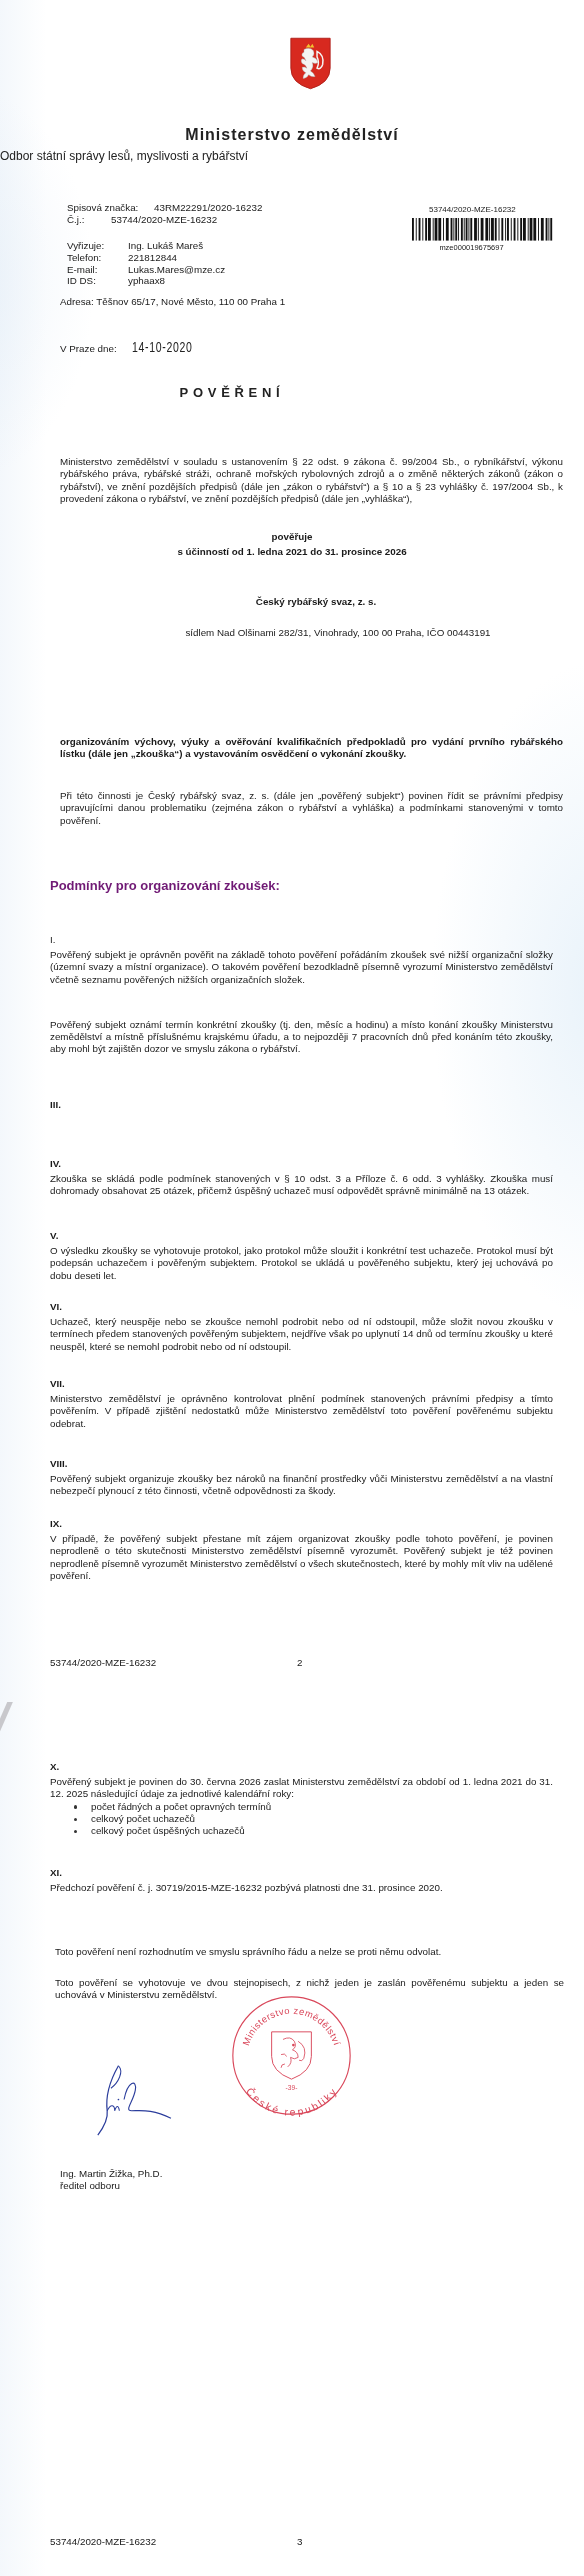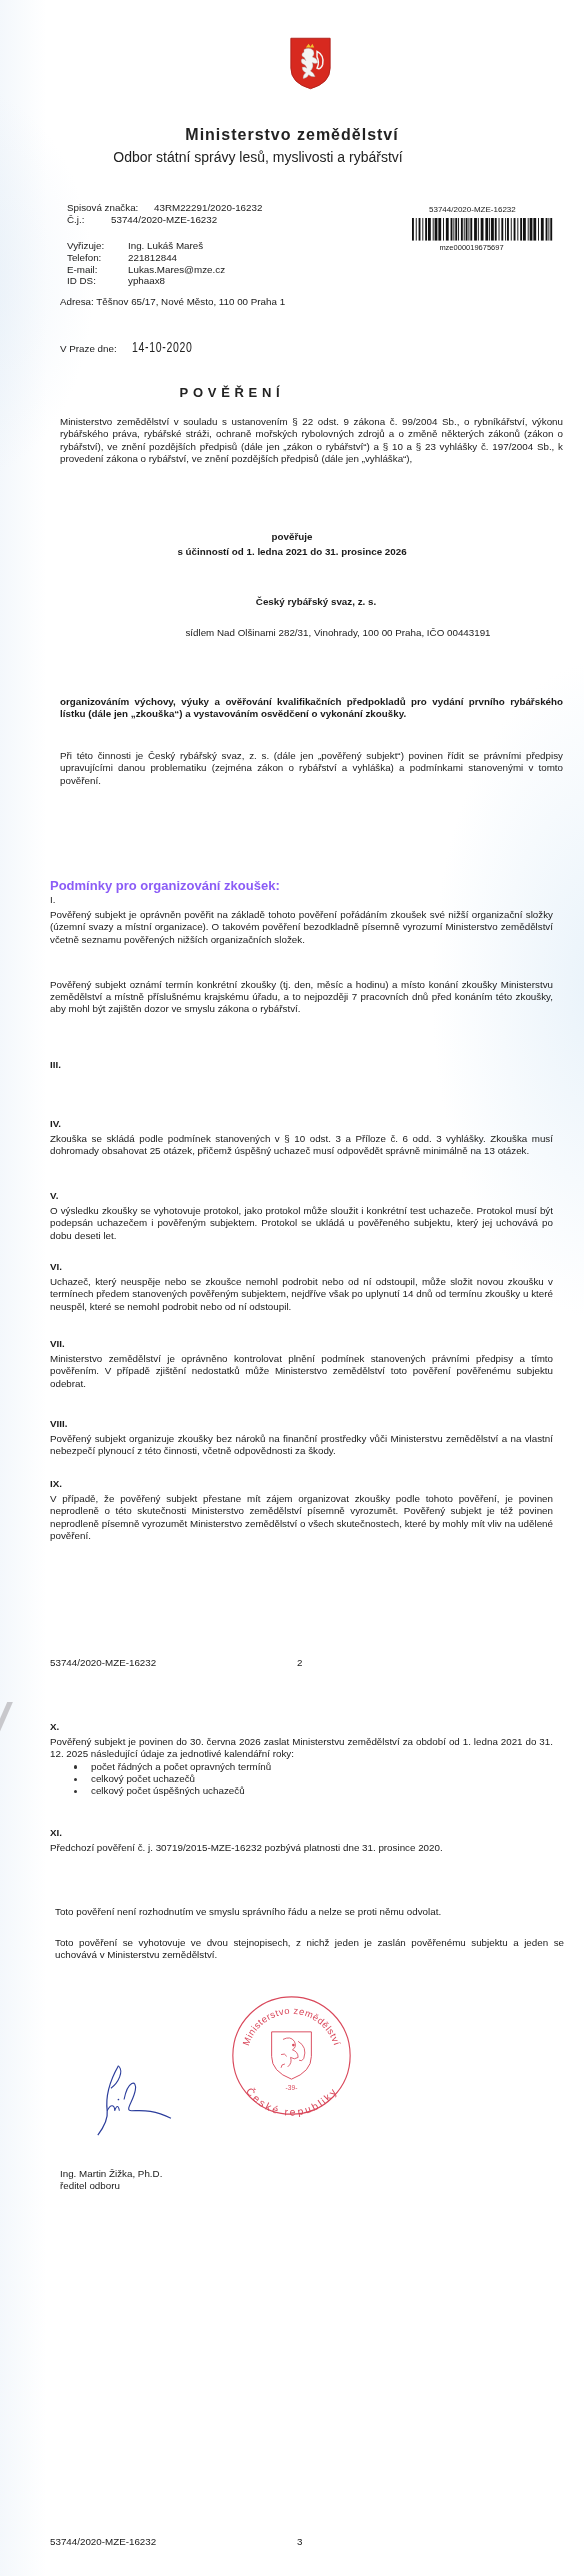--- a/index.html
+++ b/index.html
@@ -14,32 +14,32 @@
     }
     .scan-tint {
       position: absolute; inset: 0;
       background:
         radial-gradient(ellipse 245px 471px at 603px 990px, rgba(214,232,246,0.55), rgba(255,255,255,0) 70%),
         radial-gradient(ellipse 189px 283px at -38px 283px, rgba(222,234,246,0.5), rgba(255,255,255,0) 70%),
         linear-gradient(to right, rgba(232,240,248,0.5), rgba(255,255,255,0) 8%);
       pointer-events: none;
     }
     .abs { position: absolute; }
-    .txt { font-size: 9.8px; line-height: 12.3px; }
+    .txt { font-size: 9.8px; line-height: 12.3px; margin-top: 40px; }
     .just { text-align: justify; text-align-last: left; }
 
     
     .coat { left: 289px; top: 36px; width: 43px; height: 55px; }
     .ministry-title {
       left: 0; width: 584px; top: 126px; text-align: center;
       font-size: 16px; font-weight: bold; letter-spacing: 1px; color: #222;
     }
     .ministry-sub {
-      left: 0; width: 516px; top: 149px; text-align: center;
-      font-size: 14px; color: #222;
+      left: 0; width: 516px; top: 149px; text-align: left;
+      font-size: 12px; color: #222;
     }
     .ref-grid { left: 67px; top: 202px; font-size: 9.8px; line-height: 12.3px; }
     .ref-row { display: flex; }
     .ref-label { width: 44px; }
     .ref-label.wide { width: 87px; }
     .contact { left: 67px; top: 240px; font-size: 9.8px; line-height: 11.8px; }
     .contact .ref-label { width: 61px; }
     .barcode-ref { left: 429px; top: 205px; font-size: 8px; }
     .barcode { left: 412px; top: 218px; width: 143px; height: 22.6px; }
     .barcode-id { left: 400px; width: 143px; top: 243px; font-size: 7.5px; text-align: center; }
@@ -56,21 +56,21 @@
       font-size: 13px; font-weight: bold; letter-spacing: 4.7px; color: #222;
     }
     .intro { left: 60px; top: 416px; width: 503px; }
 
     .center-bold { left: 0; width: 584px; text-align: center; font-weight: bold; font-size: 9.8px; }
     .center-normal { left: 0; width: 584px; text-align: center; font-size: 9.8px; padding-left: 46px; }
 
     .purpose { left: 60px; top: 696px; width: 503px; font-weight: bold; }
     .obligation { left: 60px; top: 750px; width: 503px; }
 
-    .conditions-title { left: 50px; top: 878px; font-size: 13px; font-weight: bold; color: #8b5cf6; }
+    .conditions-title { left: 50px; top: 878px; font-size: 13px; font-weight: bold; color: #701a75; }
 
     .cond { left: 50px; width: 503px; }
     .cond-num { font-weight: bold; font-size: 9.8px; line-height: 12.3px; }
     .cond-num.plain { font-weight: normal; }
     ul.cond-list { margin: 0; padding-left: 41px; list-style: none; }
     ul.cond-list li { position: relative; }
     ul.cond-list li::before {
       content: ""; position: absolute; left: -17px; top: 4.7px;
       width: 3.3px; height: 3.3px; border-radius: 50%; background: #333;
     }

